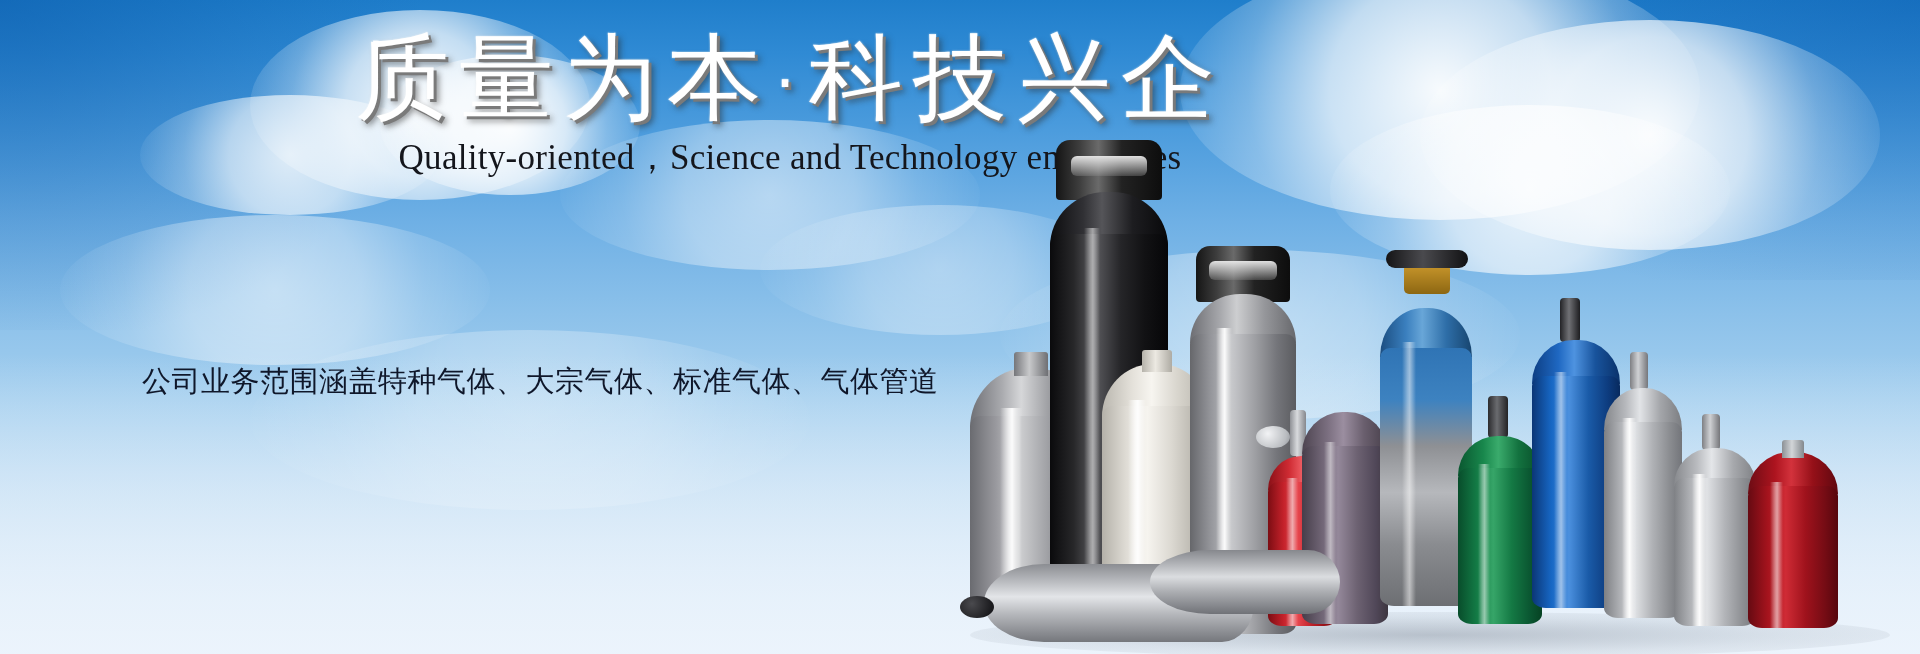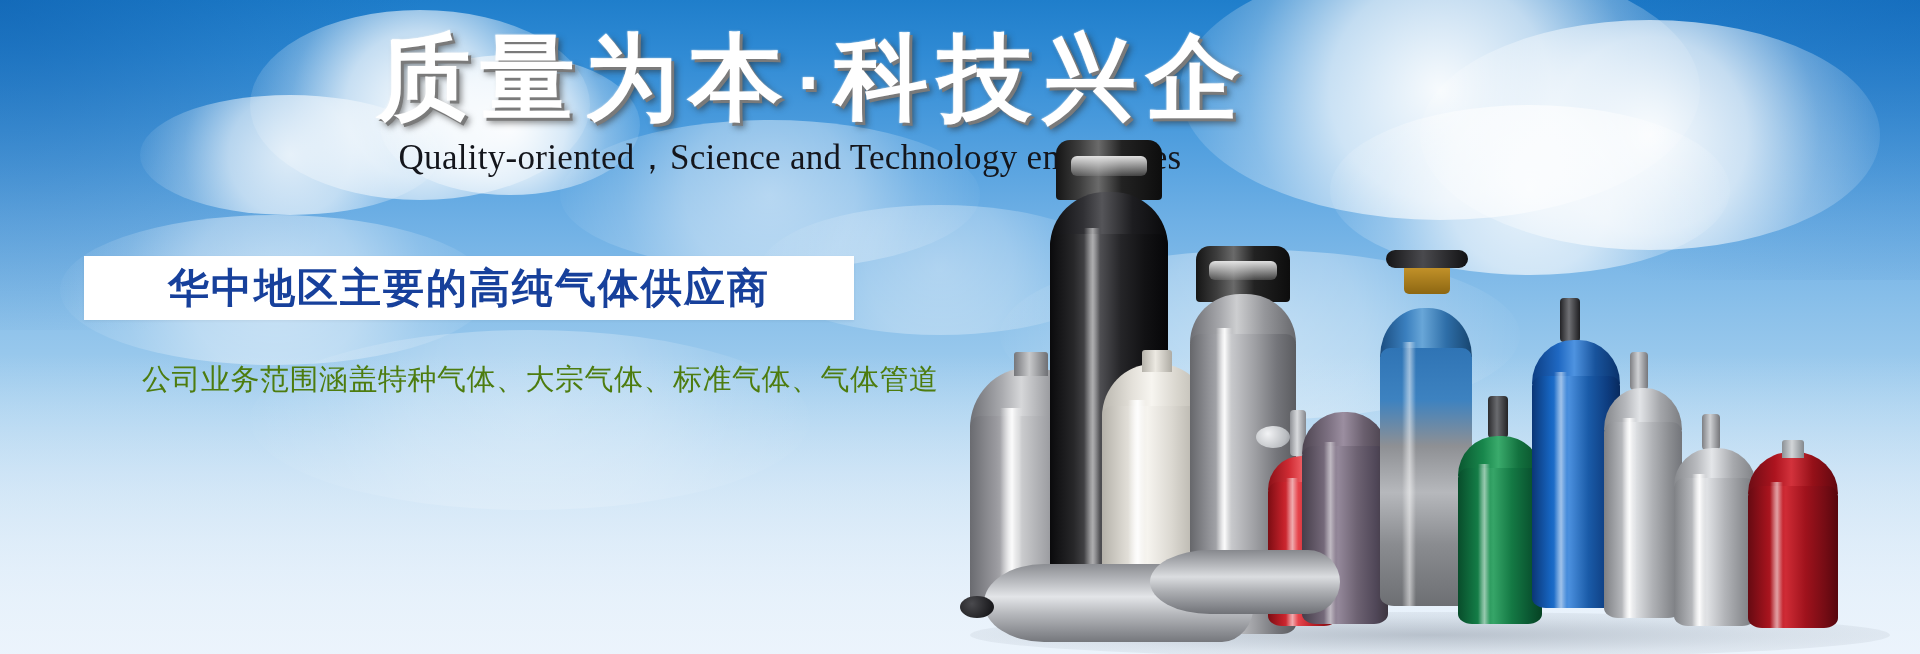--- a/index.html
+++ b/index.html
@@ -66,23 +66,23 @@
     height: 300px;
     background: linear-gradient(to bottom, rgba(225,238,250,0) 0%, rgba(228,240,250,0.55) 45%, rgba(236,244,252,0.95) 100%);
   }
 
   
   .headline {
     position: absolute;
     left: 330px;
     top: 22px;
     width: 920px;
-    text-align: right;
+    text-align: center;
     font-family: "DejaVu Sans", "Liberation Sans", sans-serif;
-    font-weight: bold;
+    font-weight: normal;
     font-size: 94px;
     line-height: 112px;
     letter-spacing: 10px;
     color: #ffffff;
     text-shadow:
       3px 3px 0 #7a7a7a,
       5px 5px 6px rgba(40,40,40,0.55),
       0 0 2px rgba(255,255,255,0.9);
     white-space: nowrap;
   }
@@ -129,24 +129,24 @@
     color: #17409b;
     white-space: nowrap;
   }
 
   
   .body-copy {
     position: absolute;
     left: 84px;
     top: 358px;
     width: 790px;
-    font-family: Liberation Mono, monospace;
+    font-family: Liberation Serif, serif;
     font-size: 29px;
     line-height: 47px;
-    color: #4d7c0f;
+    color: #0f172a;
     letter-spacing: .5px;
   }
   .body-copy .line { white-space: nowrap; }
   .body-copy .line.indent { text-indent: 58px; }
 
   
   .cylinders {
     position: absolute;
     left: 950px;
     top: 0;
@@ -229,23 +229,20 @@
     <div class="cloud c11"></div>
     <div class="haze-bottom"></div>
   </div>
 
   <div class="headline">
     <span>质量为本</span><span class="sep">·</span><span>科技兴企</span>
   </div>
 
   <div class="subtitle">Quality-oriented，Science and Technology enterprises</div>
 
-  <div class="slogan-box">
-    <span class="slogan-text">华中地区主要的高纯气体供应商</span>
-  </div>
 
   <div class="body-copy">
     <div class="line indent">公司业务范围涵盖特种气体、大宗气体、标准气体、气体管道</div>
   </div>
 
   <div class="cylinders">
 
     <div class="shadow-pool" style="left:20px; width:920px; height:46px;"></div>
 
     <div class="cyl" style="left:20px; bottom:38px; width:122px; height:248px;">

